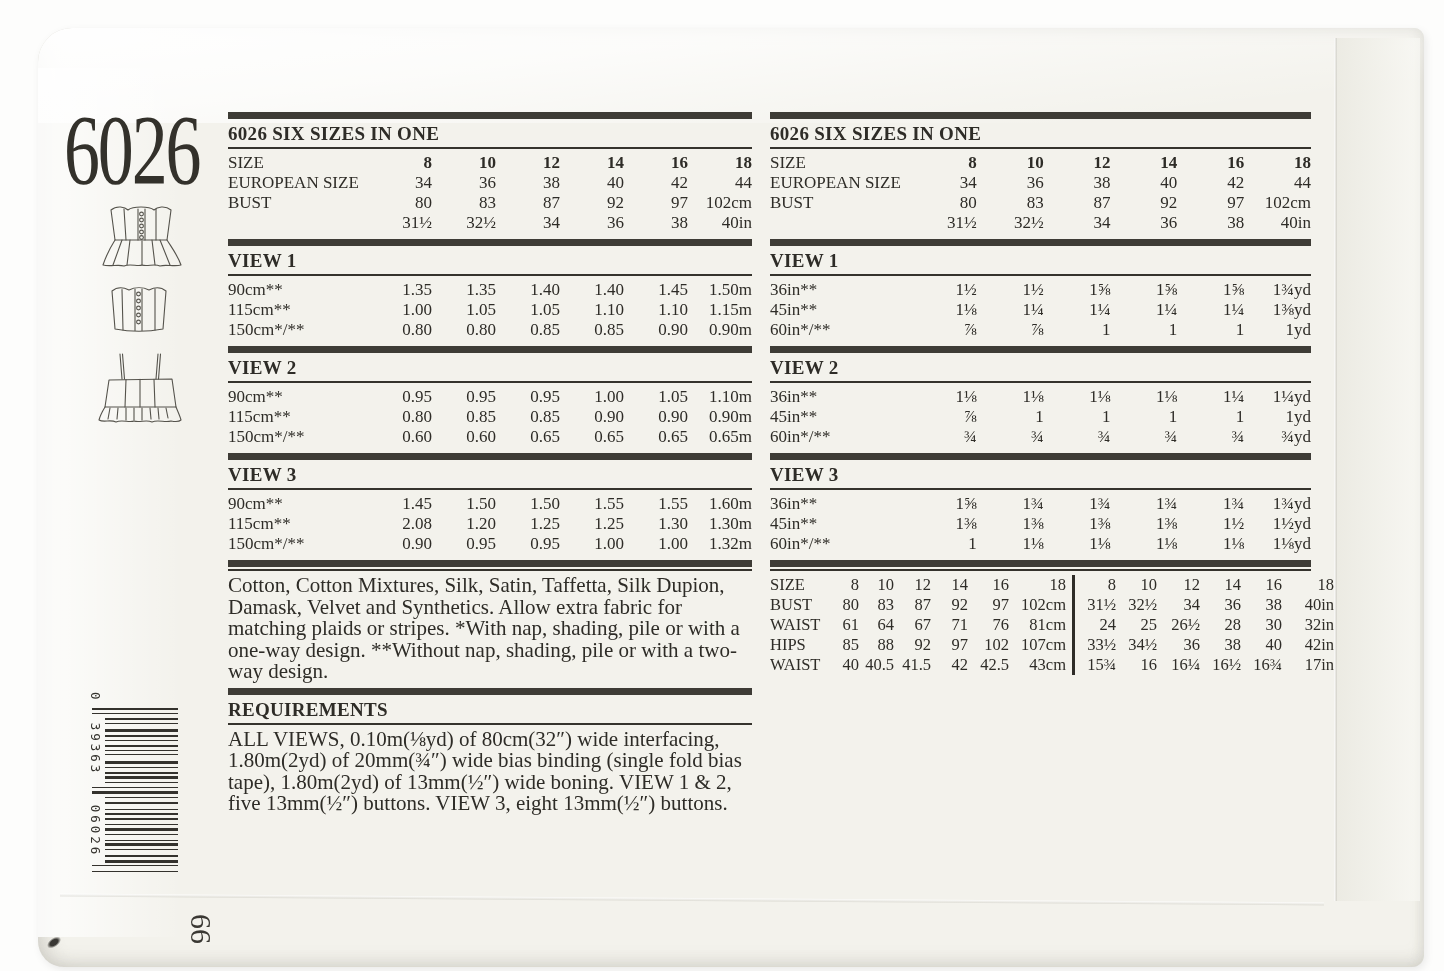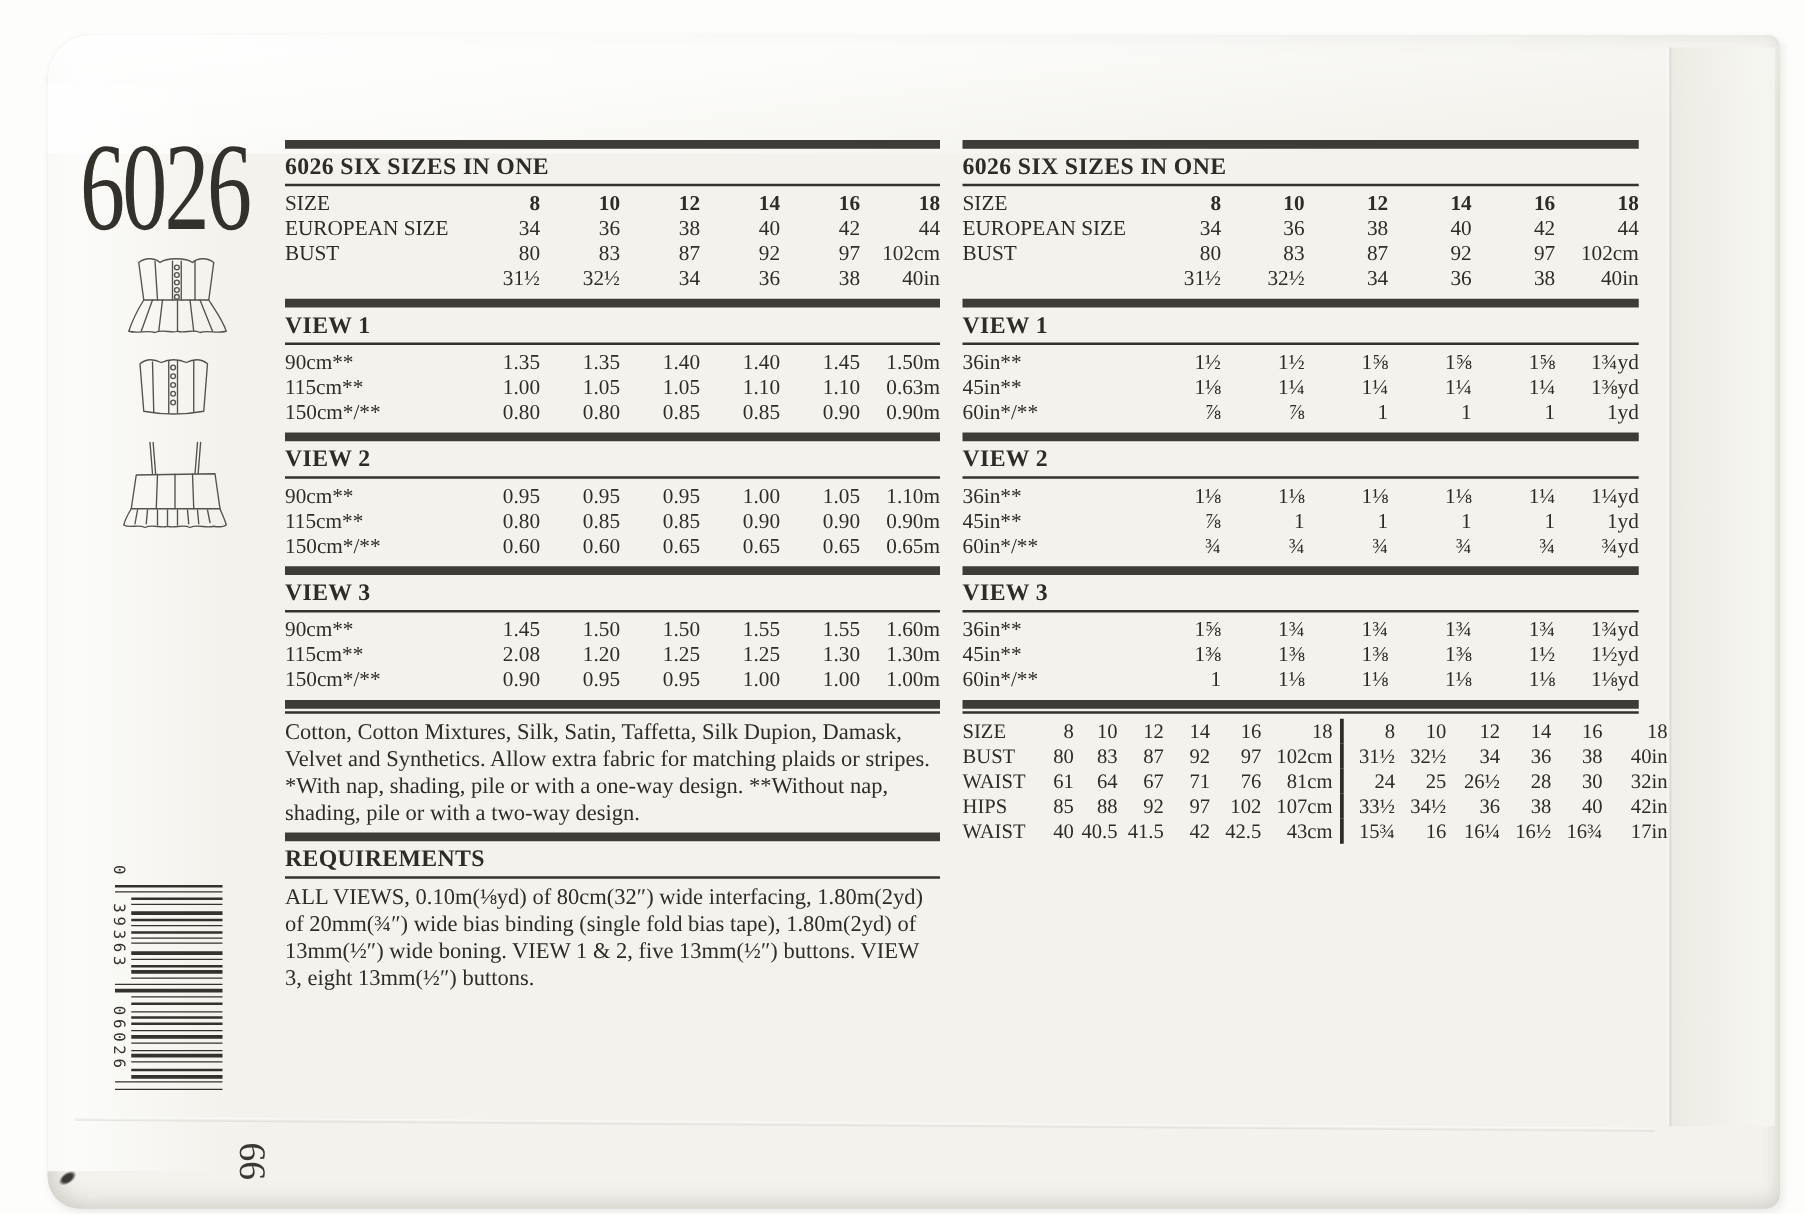--- a/index.html
+++ b/index.html
@@ -42,21 +42,21 @@
   .col-left{left:228px;width:524px;}
   .col-right{left:770px;width:541px;}
   .thick-bar{height:7px;background:#3e3c36;margin-bottom:2px;}
   .sect-title{font-weight:700;font-size:19px;line-height:23px;padding:1px 0 2px;letter-spacing:.3px;}
   .thin-rule{height:2px;background:#35332d;margin-bottom:4px;}
   .tbl{margin-bottom:6px;}
   .trow{display:grid;grid-template-columns:140px repeat(6,1fr);line-height:20px;font-size:17px;}
   .trow .tlabel{text-align:left;}
   .trow .tval{text-align:right;}
   .trow.bold .tval{font-weight:700;}
-  .para{font-size:18px;line-height:21.5px;margin-bottom:5px;}
+  .para{font-size:21px;line-height:21.5px;margin-bottom:5px;}
   
   .bm{margin-top:1px;}
   .bmrow{display:grid;grid-template-columns:62px 27px 35px 37px 37px 41px 57px 13px 37px 41px 43px 41px 41px 52px;
          line-height:20px;font-size:16.5px;}
   .bmrow.short{line-height:16px;}
   .bmrow .bml{text-align:left;}
   .bmrow .bmv{text-align:right;}
   .bmrow .bmd{position:relative;}
   .bmrow .bmd b{position:absolute;left:6px;top:0;bottom:0;width:2.5px;background:#2e2c27;}
 </style>
@@ -216,21 +216,21 @@
           <span class="tval">1.45</span>
           <span class="tval">1.50m</span>
         </div>
         <div class="trow">
           <span class="tlabel">115cm**</span>
           <span class="tval">1.00</span>
           <span class="tval">1.05</span>
           <span class="tval">1.05</span>
           <span class="tval">1.10</span>
           <span class="tval">1.10</span>
-          <span class="tval">0.63m</span>
+          <span class="tval">1.15m</span>
         </div>
         <div class="trow">
           <span class="tlabel">150cm*/**</span>
           <span class="tval">0.80</span>
           <span class="tval">0.80</span>
           <span class="tval">0.85</span>
           <span class="tval">0.85</span>
           <span class="tval">0.90</span>
           <span class="tval">0.90m</span>
         </div>
@@ -291,21 +291,21 @@
           <span class="tval">1.30</span>
           <span class="tval">1.30m</span>
         </div>
         <div class="trow">
           <span class="tlabel">150cm*/**</span>
           <span class="tval">0.90</span>
           <span class="tval">0.95</span>
           <span class="tval">0.95</span>
           <span class="tval">1.00</span>
           <span class="tval">1.00</span>
-          <span class="tval">1.00m</span>
+          <span class="tval">1.32m</span>
         </div>
       </div>
 
     <div class="thick-bar"></div>
     <div class="thin-rule"></div>
     <div class="para">Cotton, Cotton Mixtures, Silk, Satin, Taffetta, Silk Dupion, Damask, Velvet and Synthetics. Allow extra fabric for matching plaids or stripes. *With nap, shading, pile or with a one-way design. **Without nap, shading, pile or with a two-way design.</div>
 
     <div class="thick-bar"></div>
     <div class="sect-title">REQUIREMENTS</div>
     <div class="thin-rule"></div>

